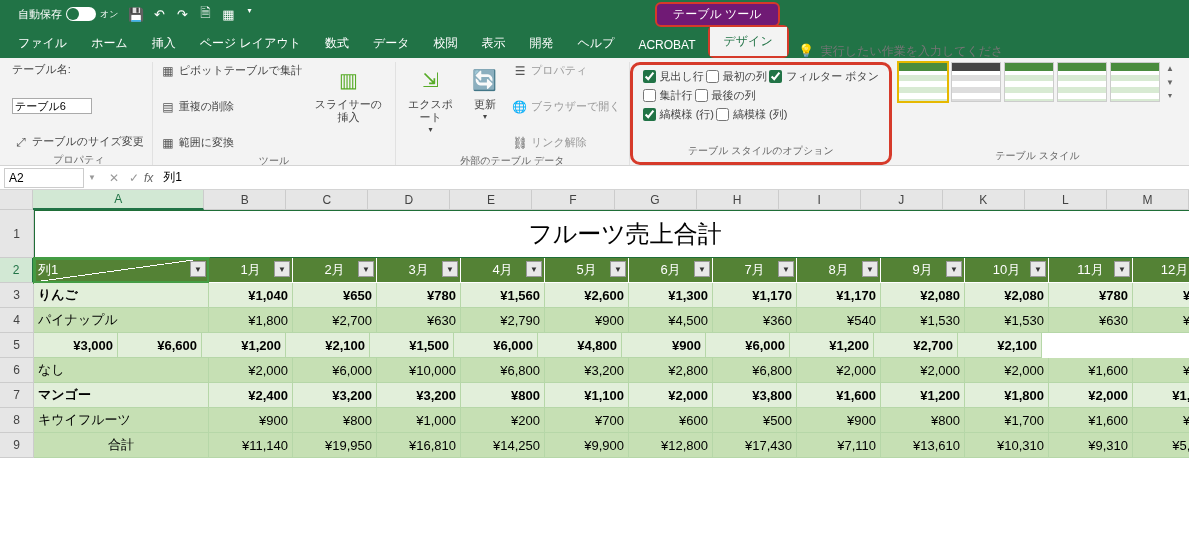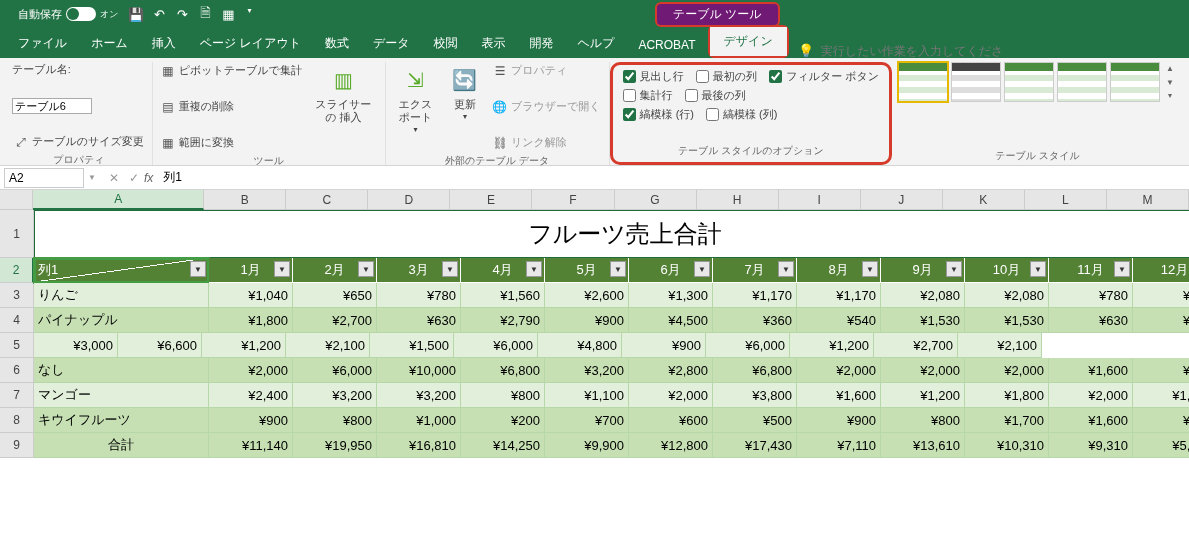--- a/index.html
+++ b/index.html
@@ -34,21 +34,21 @@
 .small-icon { width: 14px; height: 14px; display: inline-flex; align-items: center; justify-content: center; font-size: 12px; color: #555; }
 .big-btn { display: flex; flex-direction: column; align-items: center; justify-content: flex-start; padding: 2px 6px; font-size: 11px; color: #444; cursor: pointer; }
 .big-btn .big-icon { width: 32px; height: 32px; display: flex; align-items: center; justify-content: center; font-size: 20px; color: #57ab27; margin-bottom: 2px; }
 .big-btn .btn-label { text-align: center; line-height: 1.2; }
 .big-btn .down { font-size: 8px; margin-top: 1px; }
 
 .table-name-input { width: 80px; font-size: 11px; border: 1px solid #aaa; padding: 1px 2px; margin-top: 2px; }
 
 
 .style-options { border: 3px solid #d63a2a; border-radius: 10px; padding: 4px 10px 2px 10px; }
-.style-options .row { display: flex; gap: 12px; }
+.style-options .row { display: flex; gap: 2px; }
 .style-options label { display: flex; align-items: center; gap: 4px; font-size: 11px; color: #444; white-space: nowrap; cursor: pointer; }
 .style-options input[type=checkbox] { width: 13px; height: 13px; accent-color: #217346; }
 
 
 .styles-gallery { display: flex; gap: 3px; }
 .style-thumb { width: 50px; height: 40px; border: 1px solid #ccc; background: #fff; position: relative; cursor: pointer; }
 .style-thumb.green::before { content: ""; position: absolute; top: 0; left: 0; right: 0; height: 8px; background: #4a8c3e; }
 .style-thumb.green.rows { background: repeating-linear-gradient(#d8ead3 0 6px, #fff 6px 12px); }
 .style-thumb.gray::before { content: ""; position: absolute; top: 0; left: 0; right: 0; height: 8px; background: #444; }
 .style-thumb.gray.rows { background: repeating-linear-gradient(#ddd 0 6px, #fff 6px 12px); }
@@ -72,21 +72,21 @@
 
 .grid { position: relative; }
 .title-cell { height: 48px; border: 1px solid #1f6e37; border-right: 2px solid #1f6e37; display: flex; align-items: center; justify-content: center; font-size: 24px; background: #fff; }
 .data-row { display: flex; }
 .cell { border-right: 1px solid #b6d7a8; border-bottom: 1px solid #b6d7a8; display: flex; align-items: center; padding: 0 4px; font-size: 13px; height: 25px; position: relative; }
 .hdr-row .cell { background: #548235; color: #fff; border-right: 1px solid #fff; border-bottom: 1px solid #fff; }
 .hdr-row .cell .filter-btn { position: absolute; right: 2px; top: 3px; width: 16px; height: 16px; background: #e8e8e8; border: 1px solid #999; display: flex; align-items: center; justify-content: center; font-size: 8px; color: #333; cursor: pointer; }
 .hdr-row .cell .label { margin: 0 auto; }
 .hdr-row .cell.first { justify-content: flex-start; }
 .hdr-row .cell.first.selected { outline: 3px solid #449c44; outline-offset: -2px; }
-.row-even .cell { background: #e2efda; }
+.row-even .cell { background: #e2efda; font-weight: bold; }
 .row-odd .cell { background: #c6e0b4; }
 .cell.num { justify-content: flex-end; }
 .cell.txt { justify-content: flex-start; }
 .cell.center-txt { justify-content: center; }
 .total-row .cell { background: #c6e0b4; }
 .total-row .cell.first { text-align: center; justify-content: center; }
 </style>
 </head>
 <body>
 

